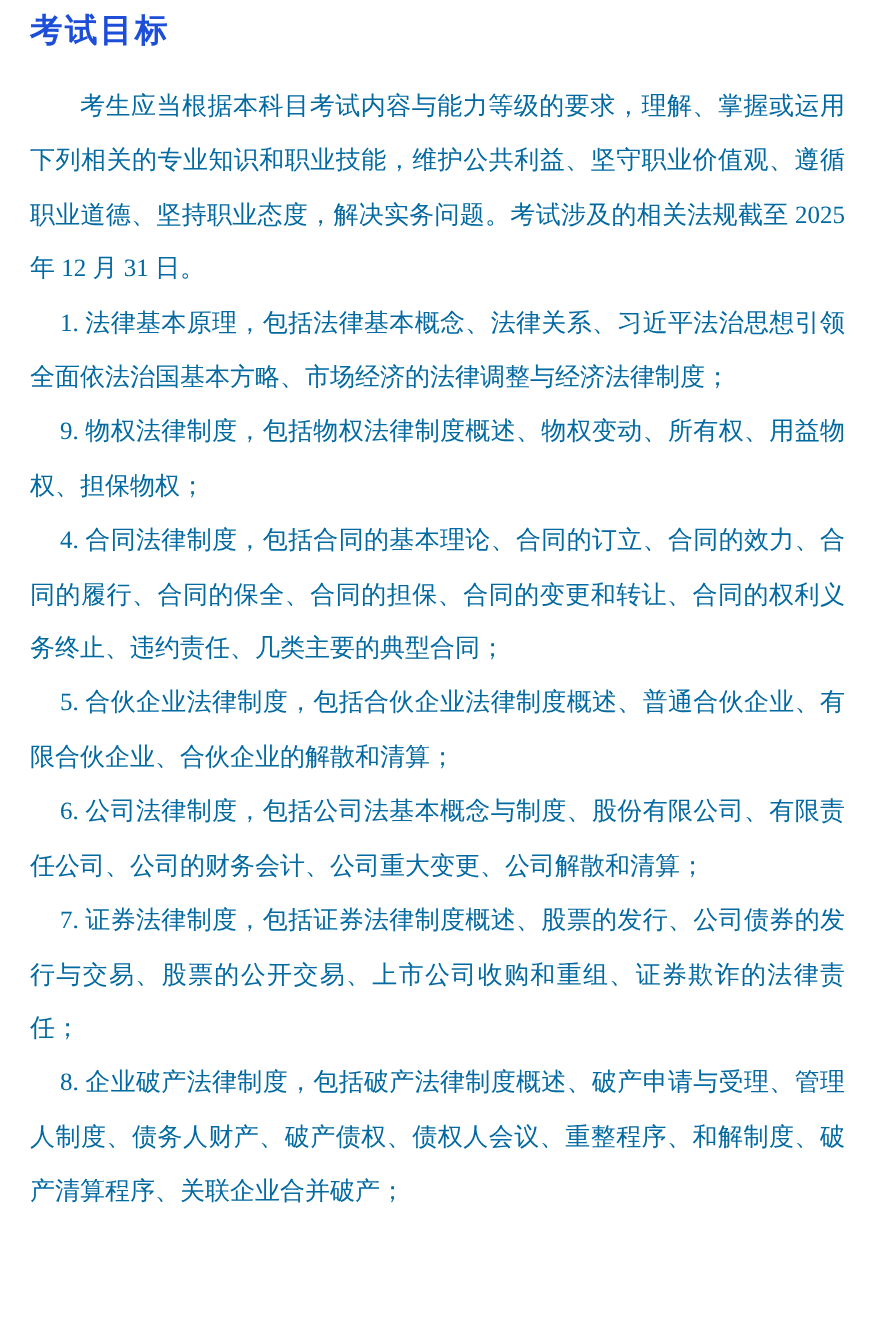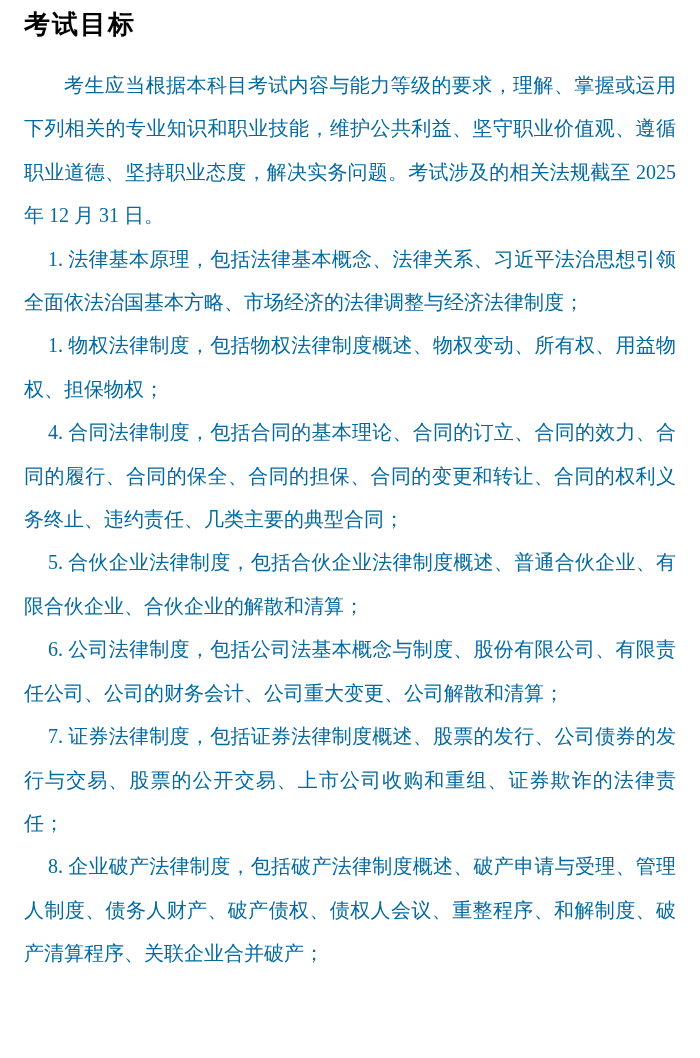--- a/index.html
+++ b/index.html
@@ -17,21 +17,21 @@
     padding: 10px 24px 0 24px;
     overflow: hidden;
     font-family: "Liberation Serif", "DejaVu Serif", serif;
   }
   .doc-title {
     margin: 0 0 24px 0;
     font-size: 26px;
     line-height: 30px;
     font-weight: bold;
     letter-spacing: 2px;
-    color: #000000;
+    color: #1d4ed8;
     font-family: "Liberation Serif", "DejaVu Serif", serif;
   }
   .para {
     margin: 0;
     font-size: 20px;
     line-height: 43.4px;
     text-align: justify;
     text-justify: inter-ideograph;
     color: #0369a1;
     word-break: break-all;
@@ -47,21 +47,21 @@
 <body>
 
 <div class="page">
   <h1 class="doc-title">考试目标</h1>
 
   <p class="para intro">考生应当根据本科目考试内容与能力等级的要求，理解、掌握或运用下列相关的专业知识和职业技能，维护公共利益、坚守职业价值观、遵循职业道德、坚持职业态度，解决实务问题。考试涉及的相关法规截至 2025 年 12 月 31 日。</p>
 
   <p class="para item">1. 法律基本原理，包括法律基本概念、法律关系、习近平法治思想引领全面依法治国基本方略、市场经济的法律调整与经济法律制度；</p>
 
 
-  <p class="para item">1. 物权法律制度，包括物权法律制度概述、物权变动、所有权、用益物权、担保物权；</p>
+  <p class="para item">9. 物权法律制度，包括物权法律制度概述、物权变动、所有权、用益物权、担保物权；</p>
 
   <p class="para item">4. 合同法律制度，包括合同的基本理论、合同的订立、合同的效力、合同的履行、合同的保全、合同的担保、合同的变更和转让、合同的权利义务终止、违约责任、几类主要的典型合同；</p>
 
   <p class="para item">5. 合伙企业法律制度，包括合伙企业法律制度概述、普通合伙企业、有限合伙企业、合伙企业的解散和清算；</p>
 
   <p class="para item">6. 公司法律制度，包括公司法基本概念与制度、股份有限公司、有限责任公司、公司的财务会计、公司重大变更、公司解散和清算；</p>
 
   <p class="para item">7. 证券法律制度，包括证券法律制度概述、股票的发行、公司债券的发行与交易、股票的公开交易、上市公司收购和重组、证券欺诈的法律责任；</p>
 
   <p class="para item">8. 企业破产法律制度，包括破产法律制度概述、破产申请与受理、管理人制度、债务人财产、破产债权、债权人会议、重整程序、和解制度、破产清算程序、关联企业合并破产；</p>

